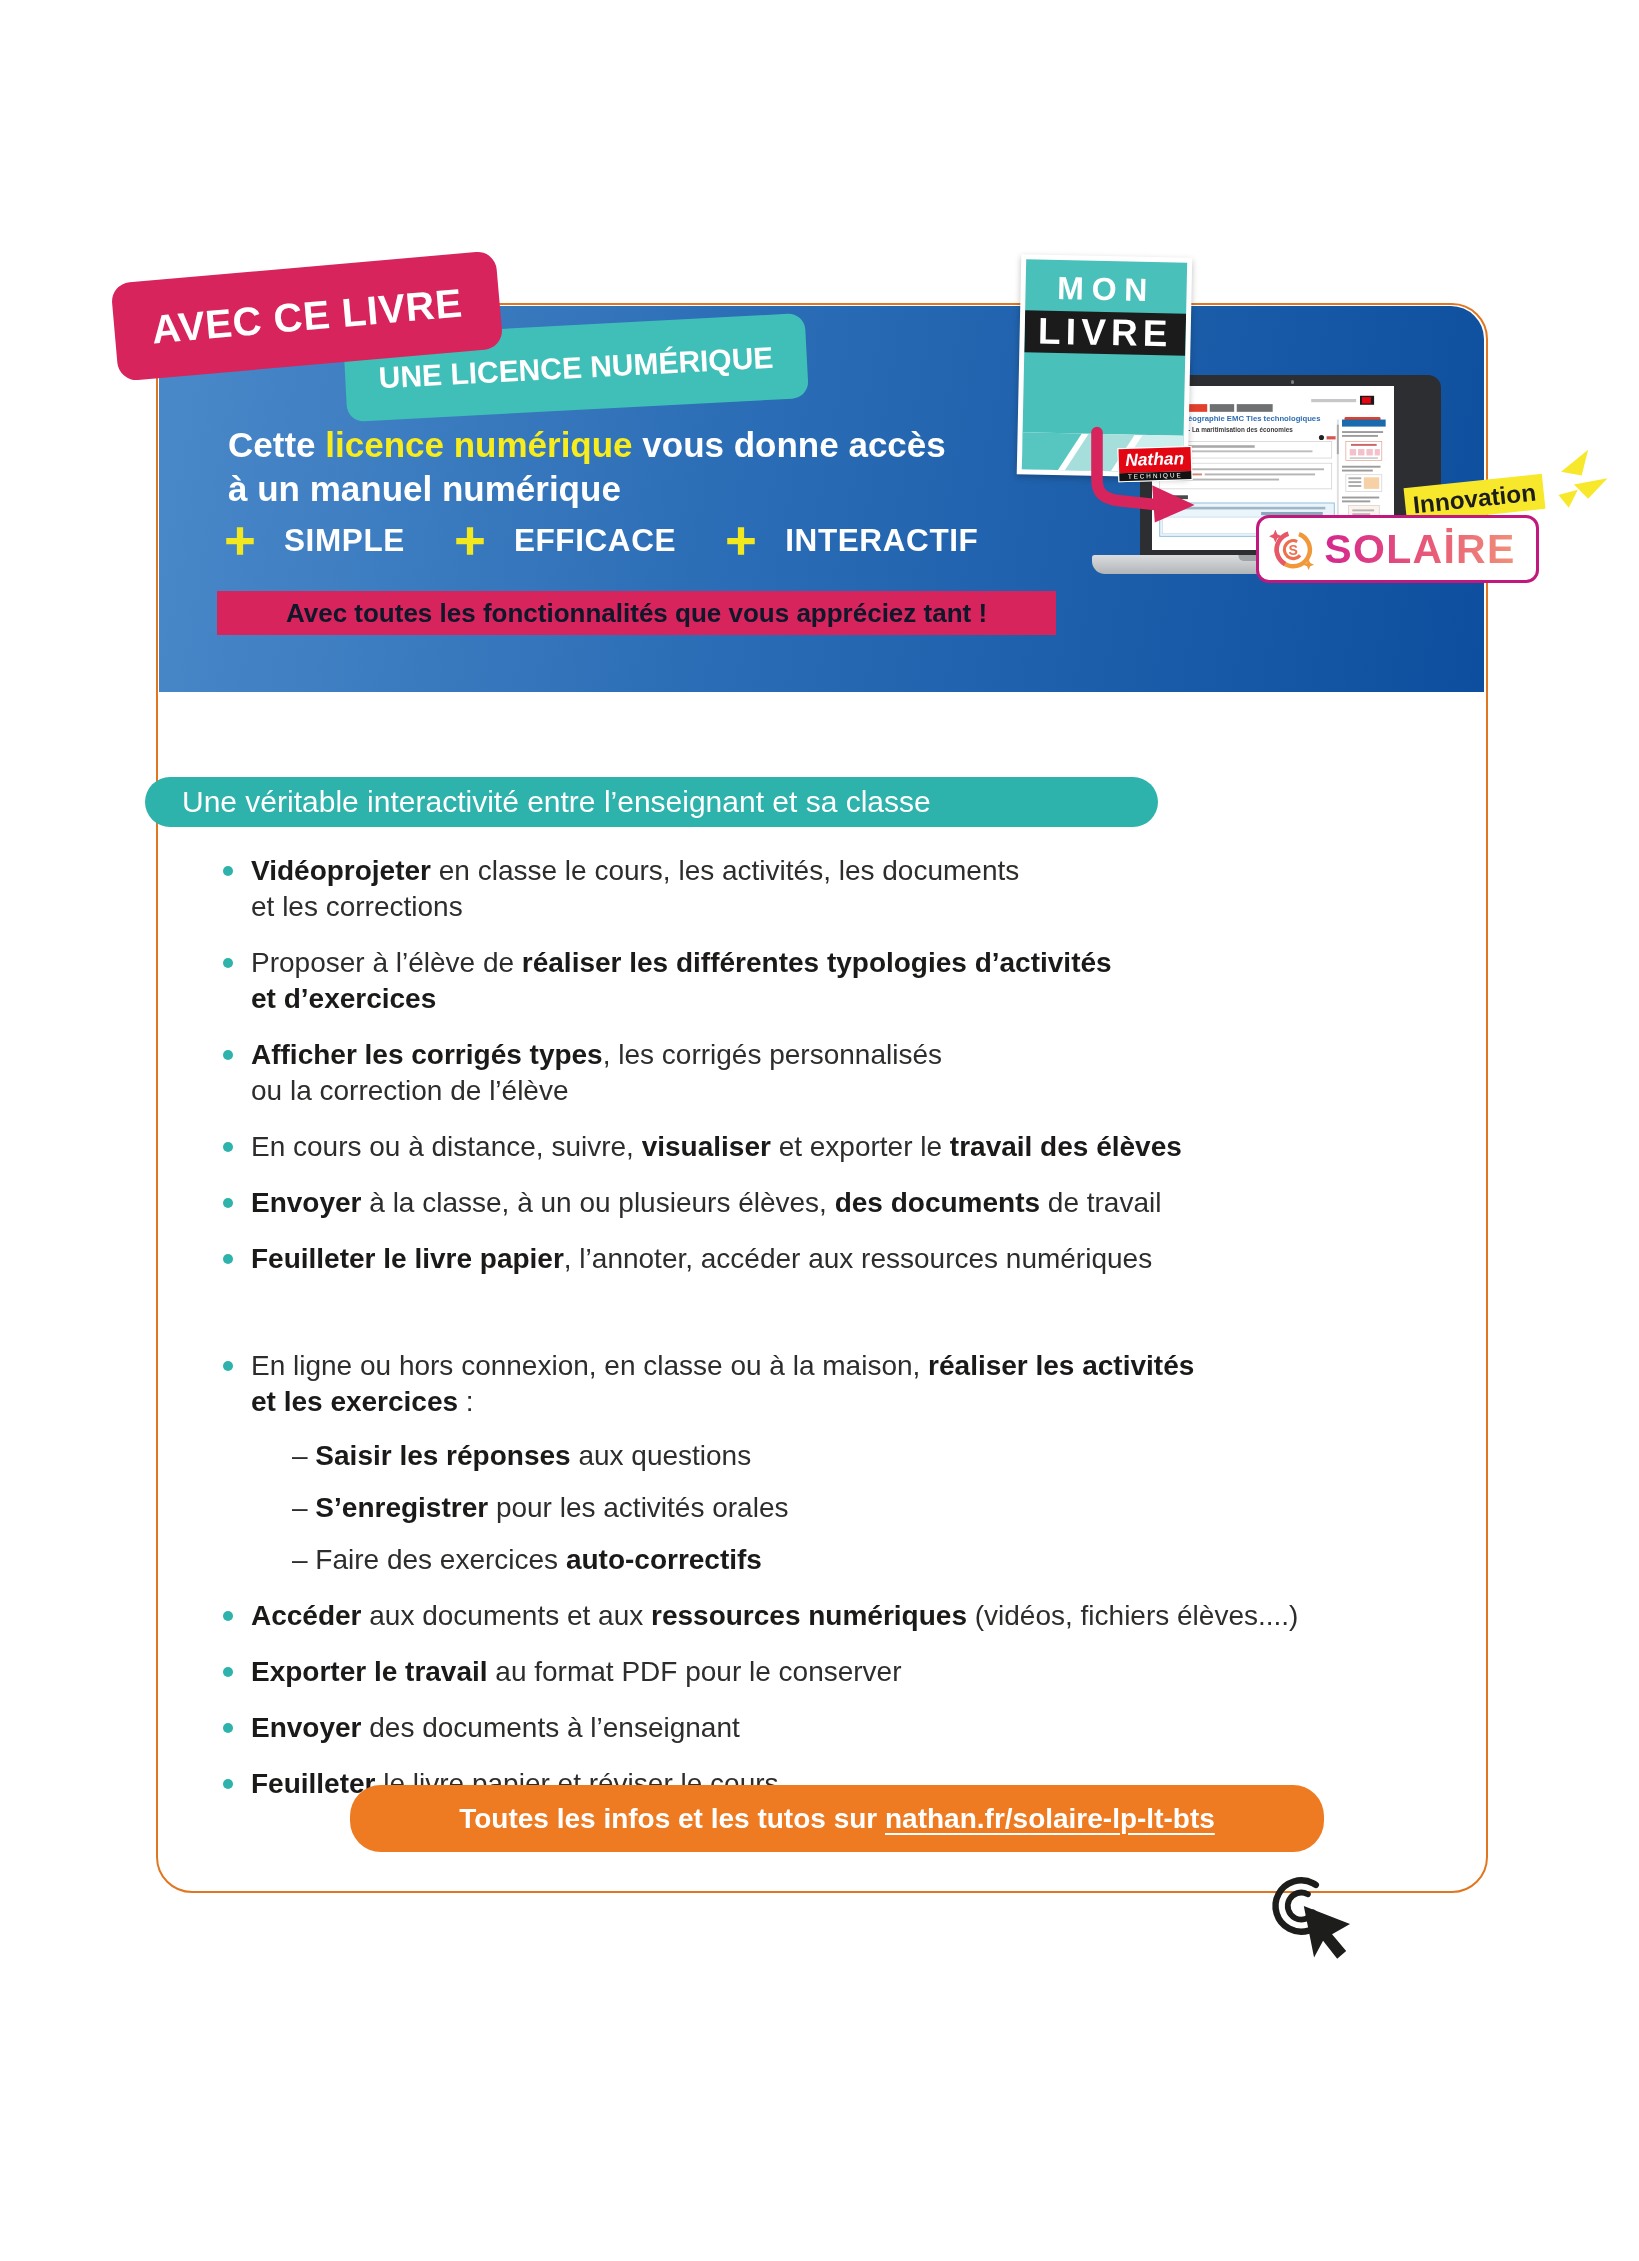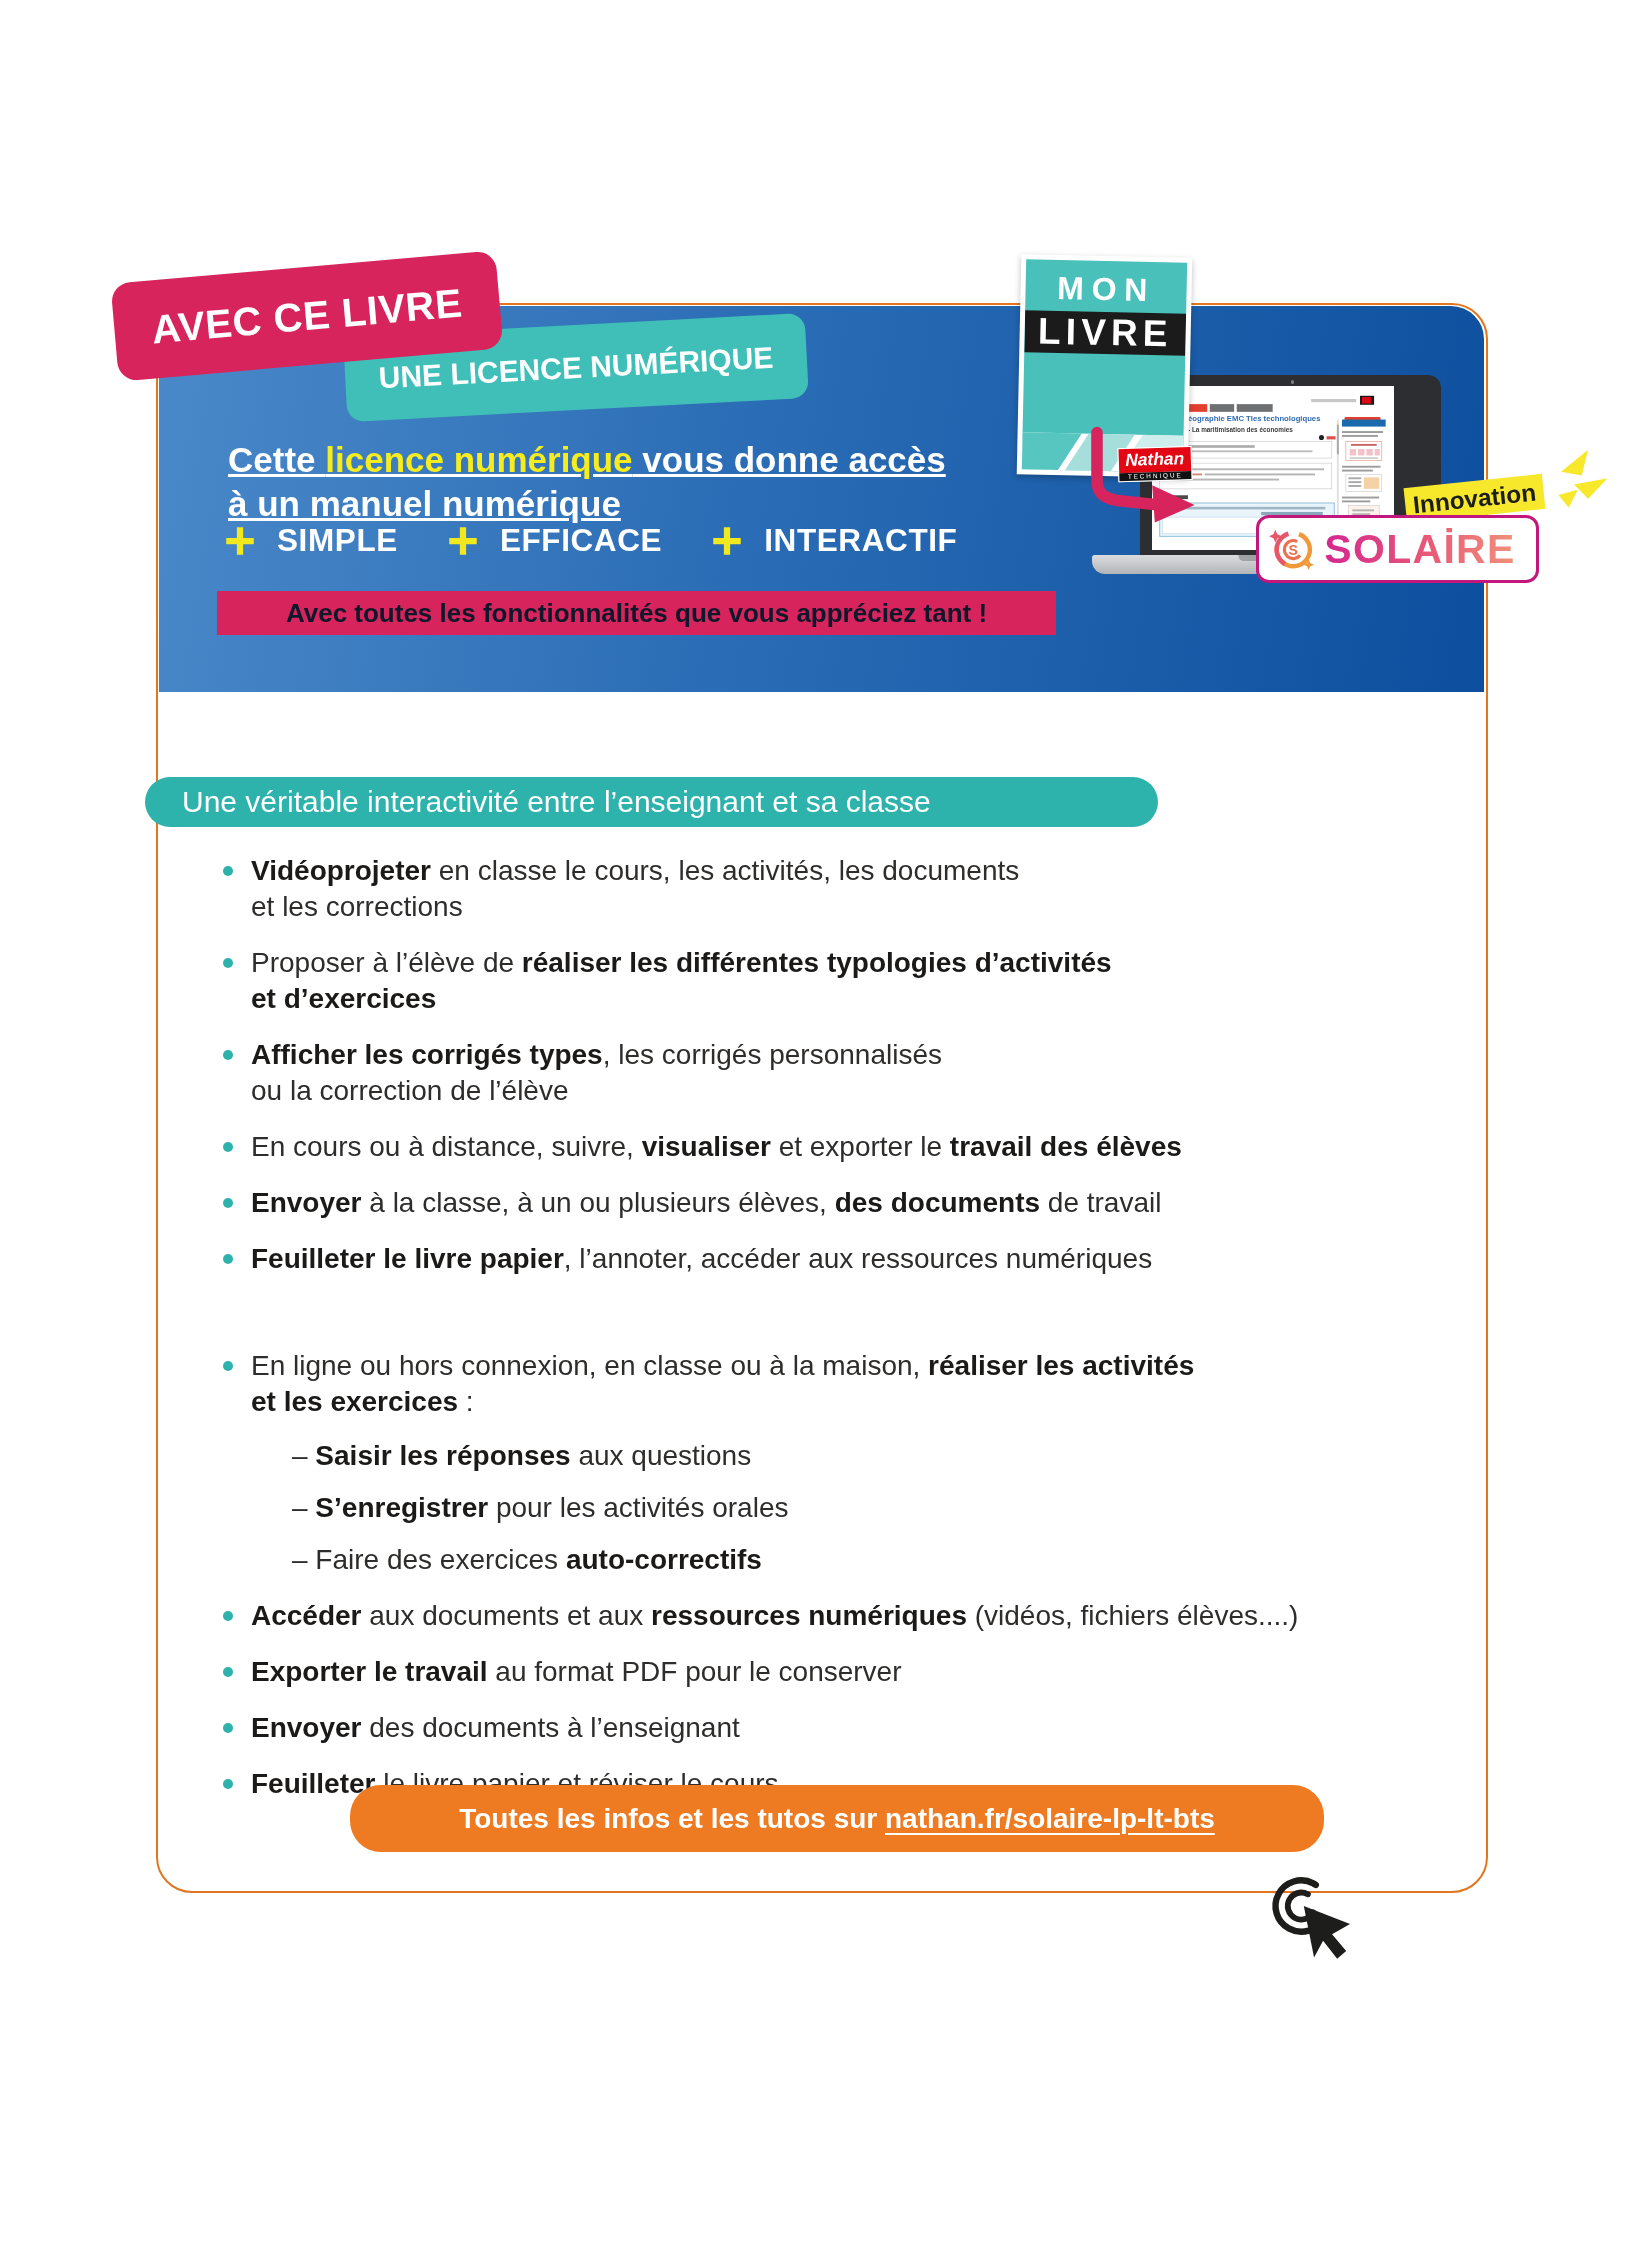--- a/index.html
+++ b/index.html
@@ -14,24 +14,24 @@
     border-radius:33px 33px 0 0;}
 
   
   .badge{display:flex;align-items:center;justify-content:center;color:#fff;font-weight:700;}
   .badge-pink{left:114px;top:267px;width:386px;height:98px;background:#d7245c;border-radius:19px;
     transform:rotate(-5deg);font-size:40px;letter-spacing:0.6px;z-index:6;}
   .badge-teal{left:345px;top:325px;width:462px;height:85px;background:#40bfb8;border-radius:16.7px;
     transform:rotate(-3deg);font-size:30px;z-index:5;}
 
   
-  .heading{left:228px;top:438px;width:803px;color:#fff;font-size:35px;line-height:44px;font-weight:700;z-index:3;text-decoration:underline;}
+  .heading{left:228px;top:423px;width:803px;color:#fff;font-size:35px;line-height:44px;font-weight:700;z-index:3;}
   .heading .hl{color:#f7ec1e;}
   .plusrow{left:225px;top:522px;display:flex;gap:50px;z-index:3;}
-  .plusitem{display:flex;align-items:center;gap:22px;color:#fff;font-weight:700;font-size:31.5px;letter-spacing:0.6px;}
+  .plusitem{display:flex;align-items:center;gap:29px;color:#fff;font-weight:700;font-size:31.5px;letter-spacing:0.6px;}
   .strip{left:217px;top:591px;width:839px;height:44px;background:#d7245c;display:flex;align-items:center;
     justify-content:center;color:#0f172a;font-weight:700;font-size:26px;z-index:3;}
 
   
   .book{left:1019px;top:256px;width:161px;height:210px;background:#fff;padding:5.1px;
     transform:rotate(1.2deg);box-shadow:0 2.6px 6.4px rgba(0,0,0,.25);z-index:7;}
   .book-inner{position:relative;width:161px;height:210px;background:#4ac0bb;overflow:hidden;}
   .book-mon{position:absolute;top:10.3px;left:0;right:0;text-align:center;color:#fff;font-size:32px;
     font-weight:700;letter-spacing:7.7px;}
   .book-band{position:absolute;top:51px;left:0;right:0;height:42px;background:#1b1b1b;display:flex;

